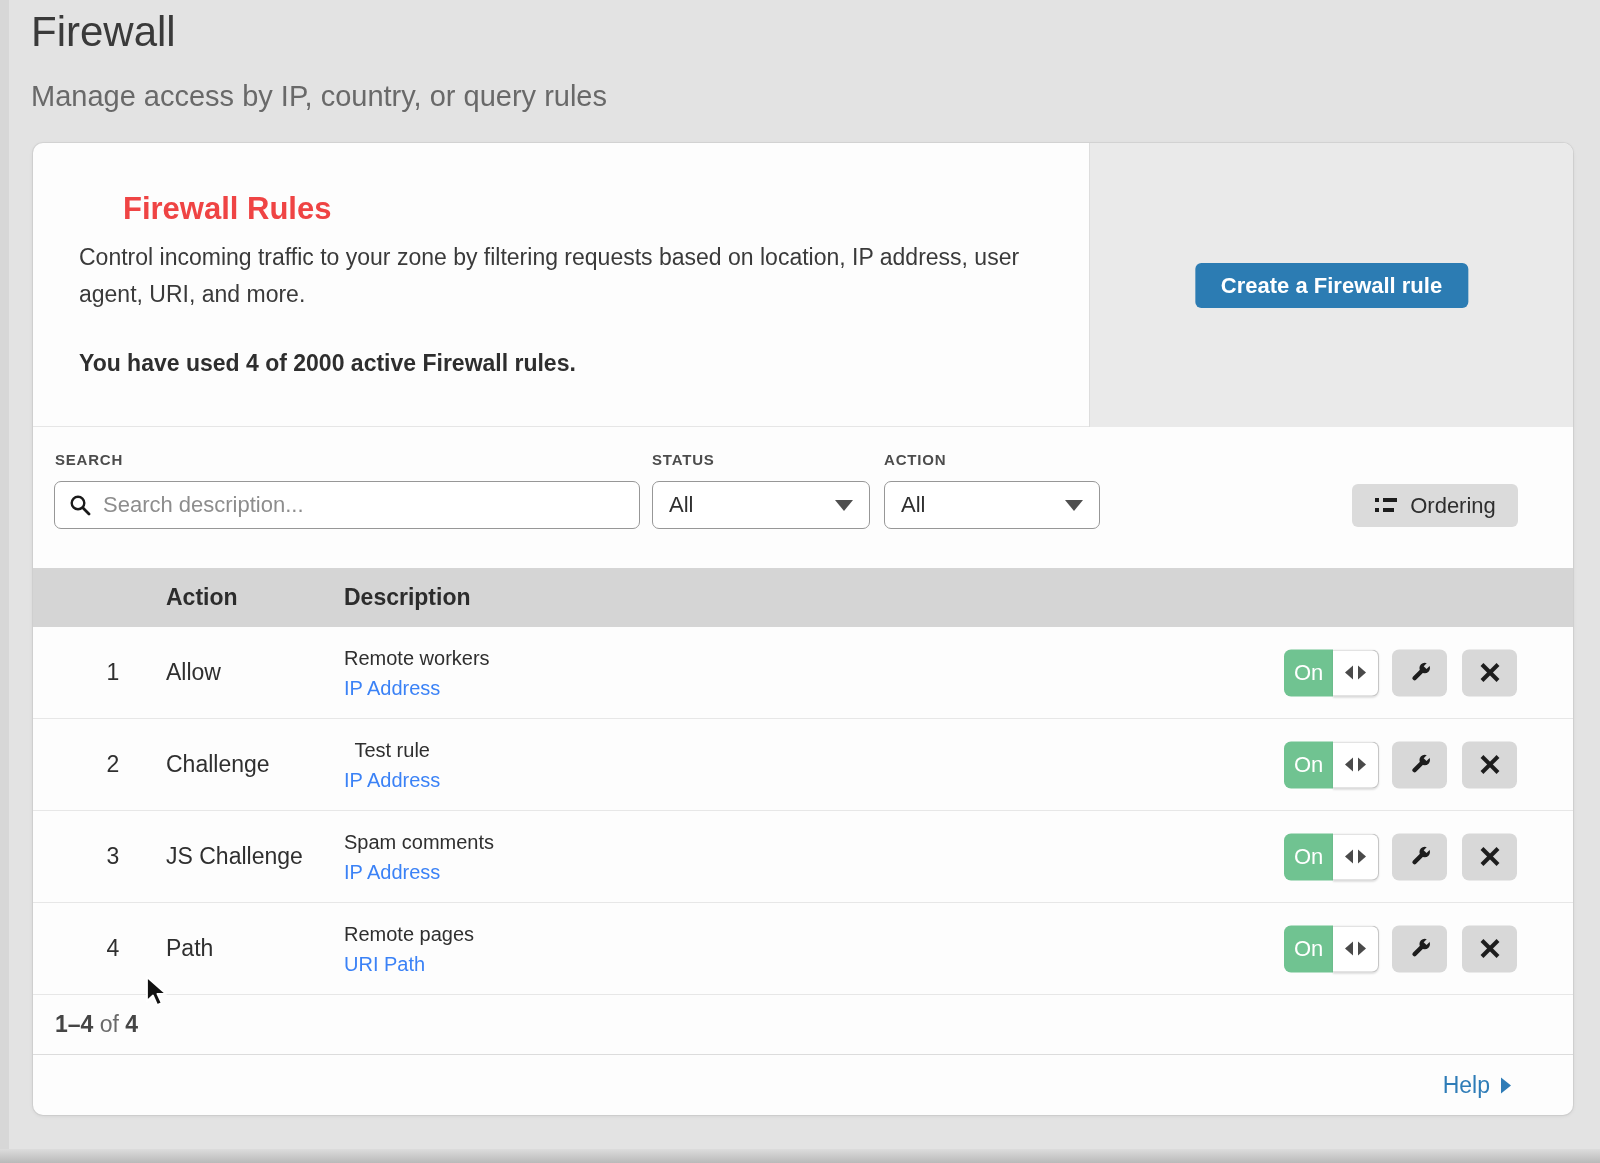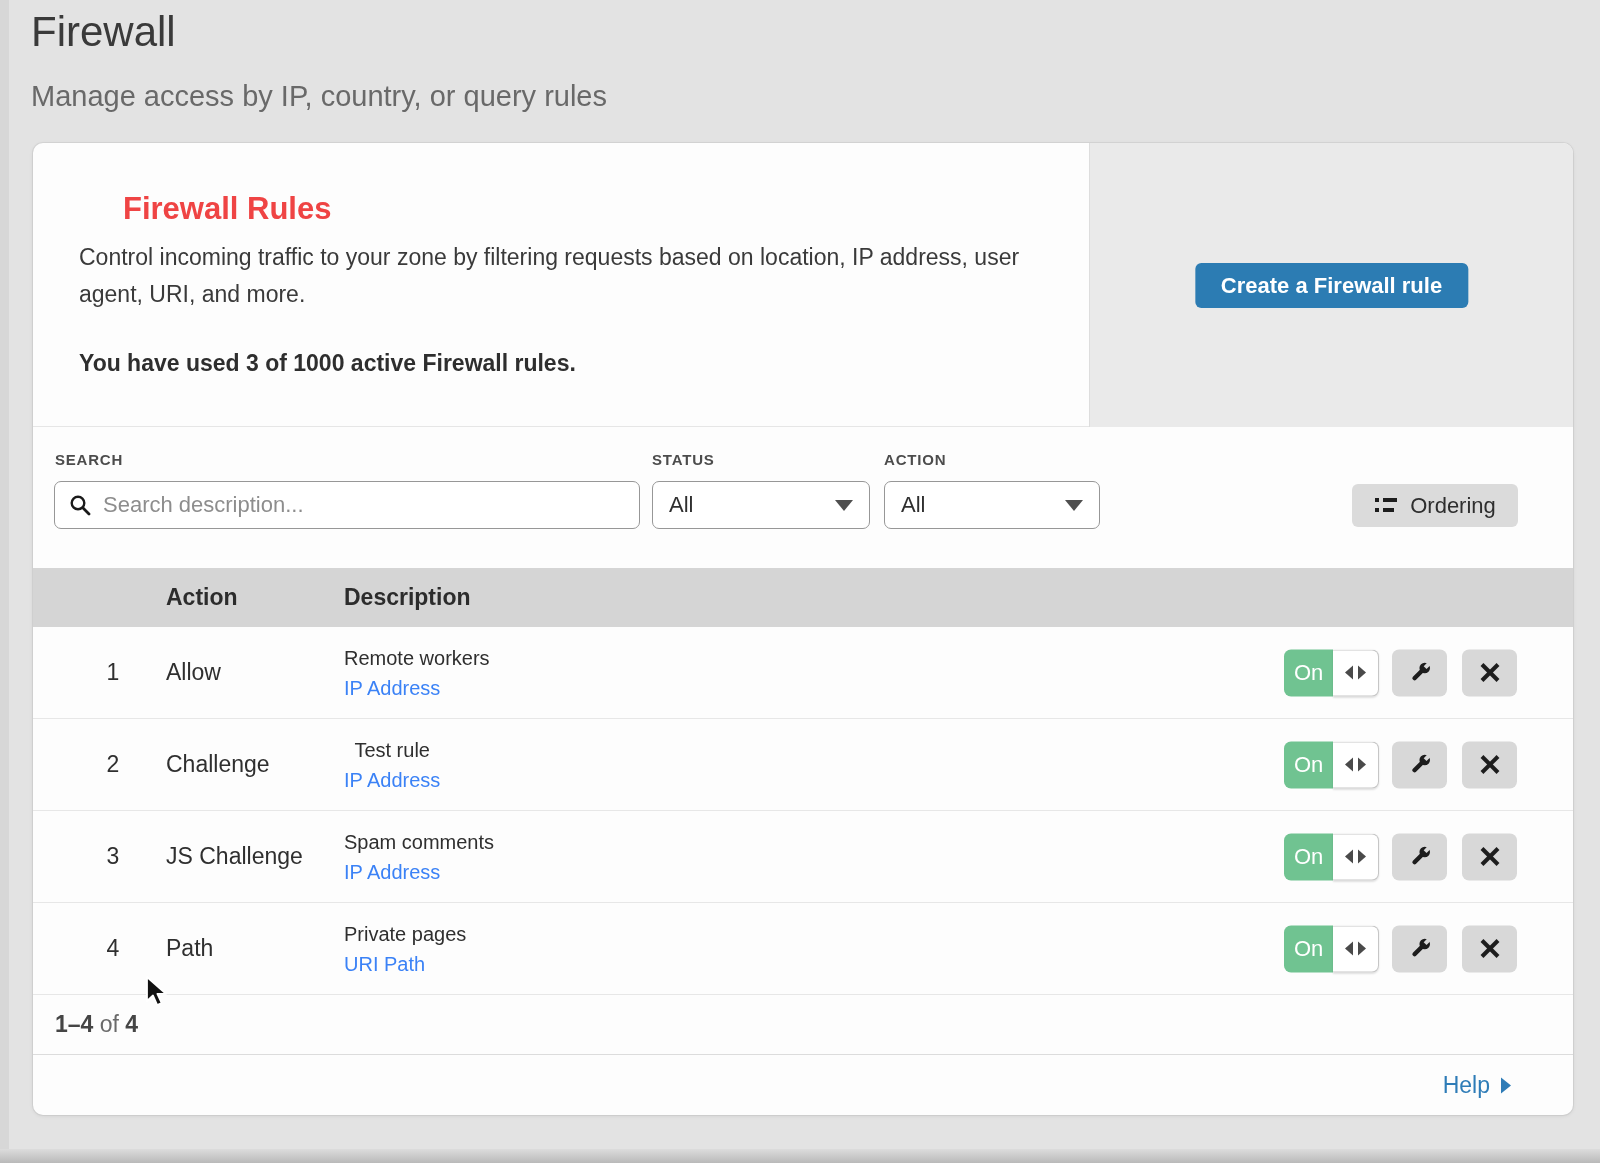--- a/index.html
+++ b/index.html
@@ -130,21 +130,21 @@
 <div class="page-subtitle">Manage access by IP, country, or query rules</div>
 
 <div class="card">
 
   <div class="intro">
     <div class="intro-gray">
       <button class="create-btn">Create a Firewall rule</button>
     </div>
     <h2>Firewall Rules</h2>
     <p class="intro-desc">Control incoming traffic to your zone by filtering requests based on location, IP address, user agent, URI, and more.</p>
-    <p class="intro-usage">You have used 3 of 1000 active Firewall rules.</p>
+    <p class="intro-usage">You have used 4 of 2000 active Firewall rules.</p>
   </div>
 
   <div class="filters">
     <div class="filter-label lbl-search">SEARCH</div>
     <div class="filter-label lbl-status">STATUS</div>
     <div class="filter-label lbl-action">ACTION</div>
 
     <div class="search-wrap">
       <svg class="search-icon" viewBox="0 0 22 22">
         <circle cx="9" cy="9" r="6.3" fill="none" stroke="#1a1a1a" stroke-width="2.4"></circle>
@@ -271,21 +271,21 @@
           <line x1="3" y1="3" x2="19" y2="19" stroke="#1d1d1d" stroke-width="4"></line>
           <line x1="19" y1="3" x2="3" y2="19" stroke="#1d1d1d" stroke-width="4"></line>
         </svg>
       </button>
     </div>
 
     <div class="rule-row">
       <div class="cell-num">4</div>
       <div class="cell-action">Path</div>
       <div class="cell-desc">
-        <div class="desc-title">Private pages</div>
+        <div class="desc-title">Remote pages</div>
         <div class="desc-sub">URI Path</div>
       </div>
       <div class="toggle">
         <div class="toggle-on">On</div>
         <div class="toggle-handle">
           <span class="arr-left"></span>
           <span class="arr-right"></span>
         </div>
       </div>
       <button class="icon-btn btn-wrench">

